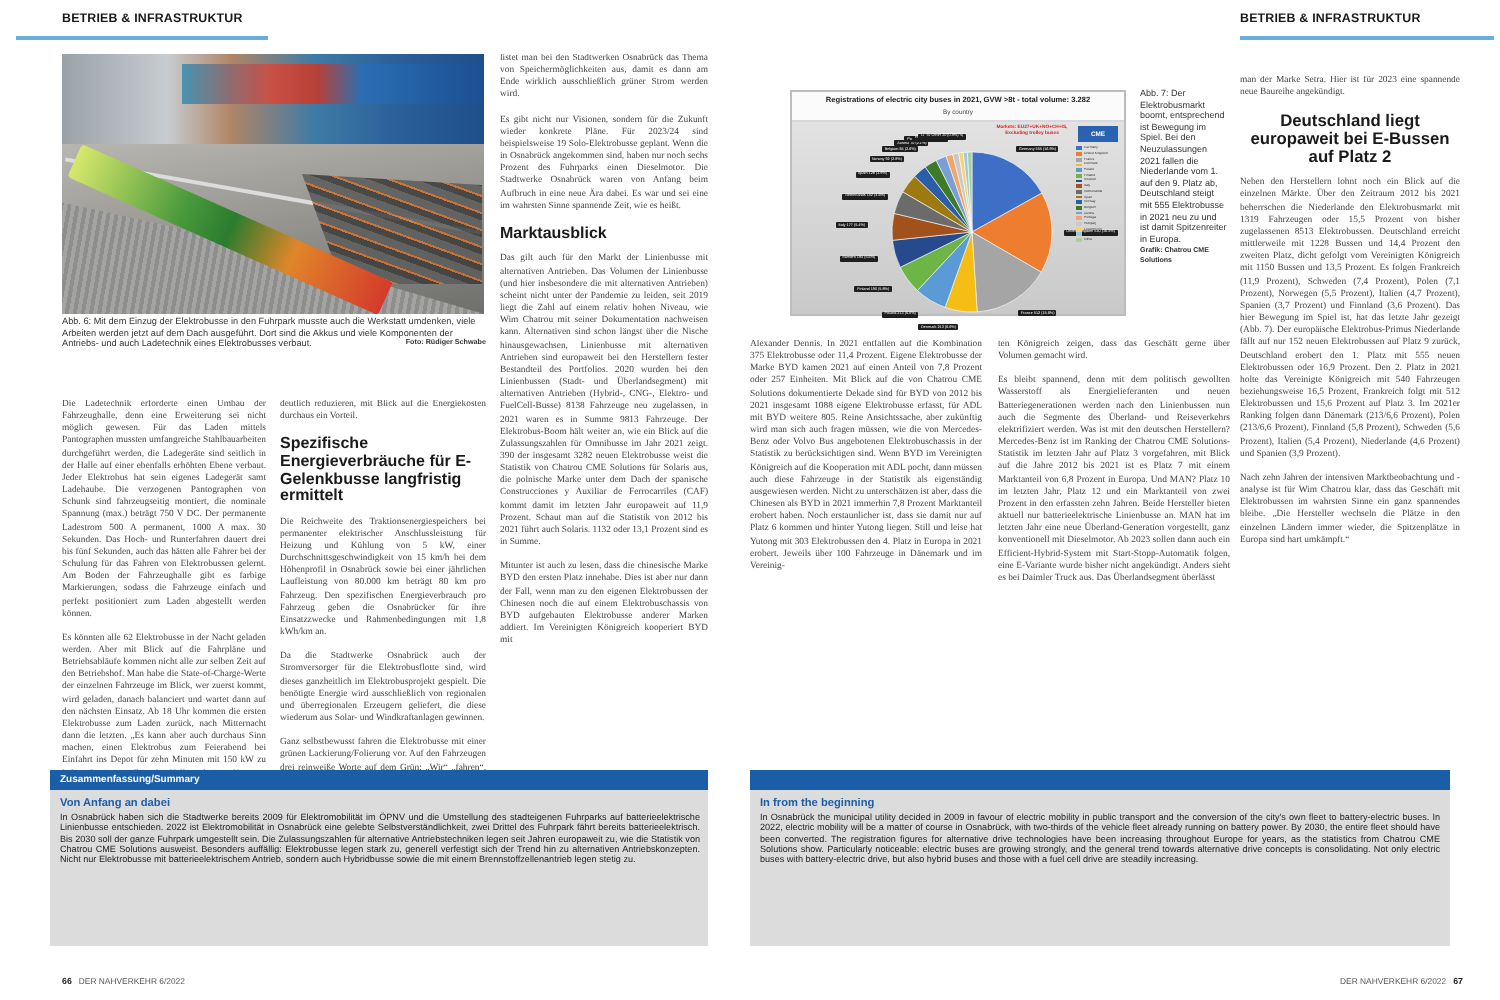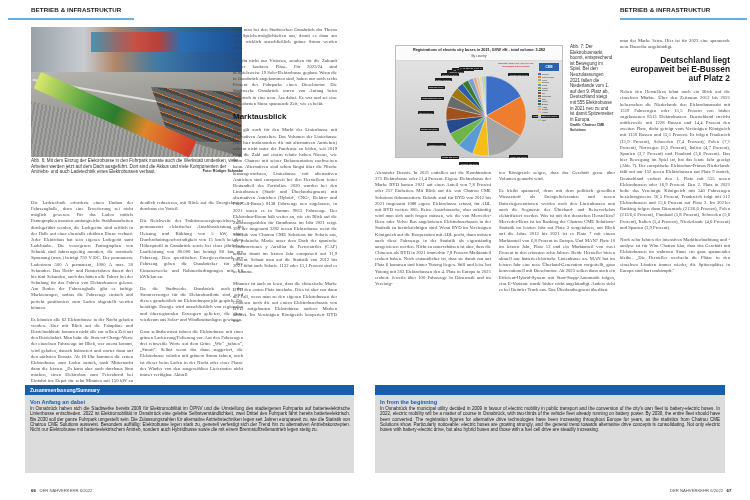--- a/index.html
+++ b/index.html
@@ -21,21 +21,21 @@
   .photo .stripe { position:absolute; left:10px; top:45px; width:170px; height:18px; background: linear-gradient(90deg,#d8e86c,#4a9a3c 35%,#2b7c2e 50%,#e0862a 70%,#d43a2c 100%); transform: rotate(24deg); transform-origin: left top; border-radius: 2px; }
   .photo .machinery { position:absolute; left:110px; top:60px; width:100px; height:55px; background: repeating-linear-gradient(20deg,#3a3a3a 0 3px,#d76d28 3px 4px,#5b5b5b 4px 8px); opacity:.85; clip-path: polygon(10% 0,100% 10%,100% 100%,30% 100%); }
   .photo .rail { position:absolute; left:0; top:70px; width:100%; height:2px; background:#dcdcdc; transform: rotate(10deg); }
 
   .caption { position: absolute; font-size: 4.6px; line-height: 5.6px; color: #333; }
   .credit { font-size: 3.6px; font-weight: bold; float: right; }
 
   .col { position: absolute; font-family: "Liberation Serif", serif; font-size: 4.7px; line-height: 6.15px; color: #444; text-align: justify; overflow: hidden; }
   .col p { margin-bottom: 6px; text-indent: 0; }
   .h-sub { font-family: "Liberation Sans", sans-serif; font-weight: bold; color: #1a1a1a; font-size: 8px; line-height: 8.6px; margin: 4px 0 6px 0; text-align: left; }
-  .h-big { font-family: "Liberation Sans", sans-serif; font-weight: bold; color: #1a1a1a; font-size: 8.4px; line-height: 9px; margin: 5px 0 6px 0; text-align: right; }
+  .h-big { font-family: "Liberation Sans", sans-serif; font-weight: bold; color: #1a1a1a; font-size: 8.4px; line-height: 9px; margin: 5px 0 6px 0; text-align: center; }
 
   .footer { position: absolute; top: 488px; font-family: "Liberation Sans", sans-serif; font-size: 4.2px; color: #555; }
   .footer b { color: #1a1a1a; font-size: 4.4px; }
 
   
   .chart-box { position: absolute; left: 395px; top: 45px; width: 168px; height: 113px; background: linear-gradient(180deg,#e6e6e6,#c9c9c9); border: 1px solid #bdbdbd; }
   .chart-title-box { position: absolute; left: 0; top: 0; width: 100%; height: 15px; background: #fbfbfb; border-bottom: 1px solid #d8d8d8; }
   .chart-title { position:absolute; left: 0; top: 2px; width:100%; text-align:center; font-size: 3.8px; font-weight:bold; color:#222; }
   .chart-subtitle { position:absolute; left: 0; top: 8px; width:100%; text-align:center; font-size: 3.2px; color:#444; }
   .chart-note { position:absolute; left: 100px; top: 17px; width: 40px; font-size: 2.4px; line-height: 2.8px; color:#e02020; font-weight:bold; text-align:center; }
@@ -79,26 +79,27 @@
     <span class="credit">Foto: Rüdiger Schwabe</span>
   </div>
 
   <div class="col" style="left:31px; top:200px; width:102px; height:283px;">
     <p>Die Ladetechnik erforderte einen Umbau der Fahrzeughalle, denn eine Erweiterung sei nicht möglich gewesen. Für das Laden mittels Pantographen mussten umfangreiche Stahlbauarbeiten durchgeführt werden, die Ladegeräte sind seitlich in der Halle auf einer ebenfalls erhöhten Ebene verbaut. Jeder Elektrobus hat sein eigenes Ladegerät samt Ladehaube. Die verzogenen Pantographen von Schunk sind fahrzeugseitig montiert, die nominale Spannung (max.) beträgt 750 V DC. Der permanente Ladestrom 500 A permanent, 1000 A max. 30 Sekunden. Das Hoch- und Runterfahren dauert drei bis fünf Sekunden, auch das hätten alle Fahrer bei der Schulung für das Fahren von Elektrobussen gelernt. Am Boden der Fahrzeughalle gibt es farbige Markierungen, sodass die Fahrzeuge einfach und perfekt positioniert zum Laden abgestellt werden können.</p>
     <p>Es könnten alle 62 Elektrobusse in der Nacht geladen werden. Aber mit Blick auf die Fahrpläne und Betriebsabläufe kommen nicht alle zur selben Zeit auf den Betriebshof. Man habe die State-of-Charge-Werte der einzelnen Fahrzeuge im Blick, wer zuerst kommt, wird geladen, danach balanciert und wartet dann auf den nächsten Einsatz. Ab 18 Uhr kommen die ersten Elektrobusse zum Laden zurück, nach Mitternacht dann die letzten. „Es kann aber auch durchaus Sinn machen, einen Elektrobus zum Feierabend bei Einfahrt ins Depot für zehn Minuten mit 150 kW zu laden, damit er voll in der Halle steht“, so Konsow. So könne man die Spitzenladeleistung</p>
   </div>
 
   <div class="col" style="left:140px; top:200px; width:103px; height:283px;">
     <p>deutlich reduzieren, mit Blick auf die Energiekosten durchaus ein Vorteil.</p>
+    <div class="h-sub">Spezifische Energieverbräuche für E-Gelenkbusse langfristig ermittelt</div>
     <p>Die Reichweite des Traktionsenergiespeichers bei permanenter elektrischer Anschlussleistung für Heizung und Kühlung von 5 kW, einer Durchschnittsgeschwindigkeit von 15 km/h bei dem Höhenprofil in Osnabrück sowie bei einer jährlichen Laufleistung von 80.000 km beträgt 80 km pro Fahrzeug. Den spezifischen Energieverbrauch pro Fahrzeug geben die Osnabrücker für ihre Einsatzzwecke und Rahmenbedingungen mit 1,8 kWh/km an.</p>
     <p>Da die Stadtwerke Osnabrück auch der Stromversorger für die Elektrobusflotte sind, wird dieses ganzheitlich im Elektrobusprojekt gespielt. Die benötigte Energie wird ausschließlich von regionalen und überregionalen Erzeugern geliefert, die diese wiederum aus Solar- und Windkraftanlagen gewinnen.</p>
     <p>Ganz selbstbewusst fahren die Elektrobusse mit einer grünen Lackierung/Folierung vor. Auf den Fahrzeugen drei reinweiße Worte auf dem Grün: „Wir“ „fahren“,„Strom“. Selbst wenn das dann suggeriert, die Elektrobusse würden mit grünem Strom fahren, noch ist dieser beim Laden in der Nacht oder einer Flaute des Windes von den ausgewählten Lieferanten nicht immer verfügbar. Aktuell</p>
   </div>
 
-  <div class="col" style="left:233px; top:27px; width:104px; height:458px;">
+  <div class="col" style="left:250px; top:27px; width:104px; height:458px;">
     <p>listet man bei den Stadtwerken Osnabrück das Thema von Speichermöglichkeiten aus, damit es dann am Ende wirklich ausschließlich grüner Strom werden wird.</p>
     <p>Es gibt nicht nur Visionen, sondern für die Zukunft wieder konkrete Pläne. Für 2023/24 sind beispielsweise 19 Solo-Elektrobusse geplant. Wenn die in Osnabrück angekommen sind, haben nur noch sechs Prozent des Fuhrparks einen Dieselmotor. Die Stadtwerke Osnabrück waren von Anfang beim Aufbruch in eine neue Ära dabei. Es war und sei eine im wahrsten Sinne spannende Zeit, wie es heißt.</p>
     <div class="h-sub">Marktausblick</div>
     <p>Das gilt auch für den Markt der Linienbusse mit alternativen Antrieben. Das Volumen der Linienbusse (und hier insbesondere die mit alternativen Antrieben) scheint nicht unter der Pandemie zu leiden, seit 2019 liegt die Zahl auf einem relativ hohen Niveau, wie Wim Chatrou mit seiner Dokumentation nachweisen kann. Alternativen sind schon längst über die Nische hinausgewachsen, Linienbusse mit alternativen Antrieben sind europaweit bei den Herstellern fester Bestandteil des Portfolios. 2020 wurden bei den Linienbussen (Stadt- und Überlandsegment) mit alternativen Antrieben (Hybrid-, CNG-, Elektro- und FuelCell-Busse) 8138 Fahrzeuge neu zugelassen, in 2021 waren es in Summe 9813 Fahrzeuge. Der Elektrobus-Boom hält weiter an, wie ein Blick auf die Zulassungszahlen für Omnibusse im Jahr 2021 zeigt. 390 der insgesamt 3282 neuen Elektrobusse weist die Statistik von Chatrou CME Solutions für Solaris aus, die polnische Marke unter dem Dach der spanische Construcciones y Auxiliar de Ferrocarriles (CAF) kommt damit im letzten Jahr europaweit auf 11,9 Prozent. Schaut man auf die Statistik von 2012 bis 2021 führt auch Solaris. 1132 oder 13,1 Prozent sind es in Summe.</p>
     <p>Mitunter ist auch zu lesen, dass die chinesische Marke BYD den ersten Platz innehabe. Dies ist aber nur dann der Fall, wenn man zu den eigenen Elektrobussen der Chinesen noch die auf einem Elektrobuschassis von BYD aufgebauten Elektrobusse anderer Marken addiert. Im Vereinigten Königreich kooperiert BYD mit</p>
   </div>
 
   <div class="summary">
     <div class="summary-bar" style="width:329px;">
       <span class="summary-bar-text">Zusammenfassung/Summary</span>

